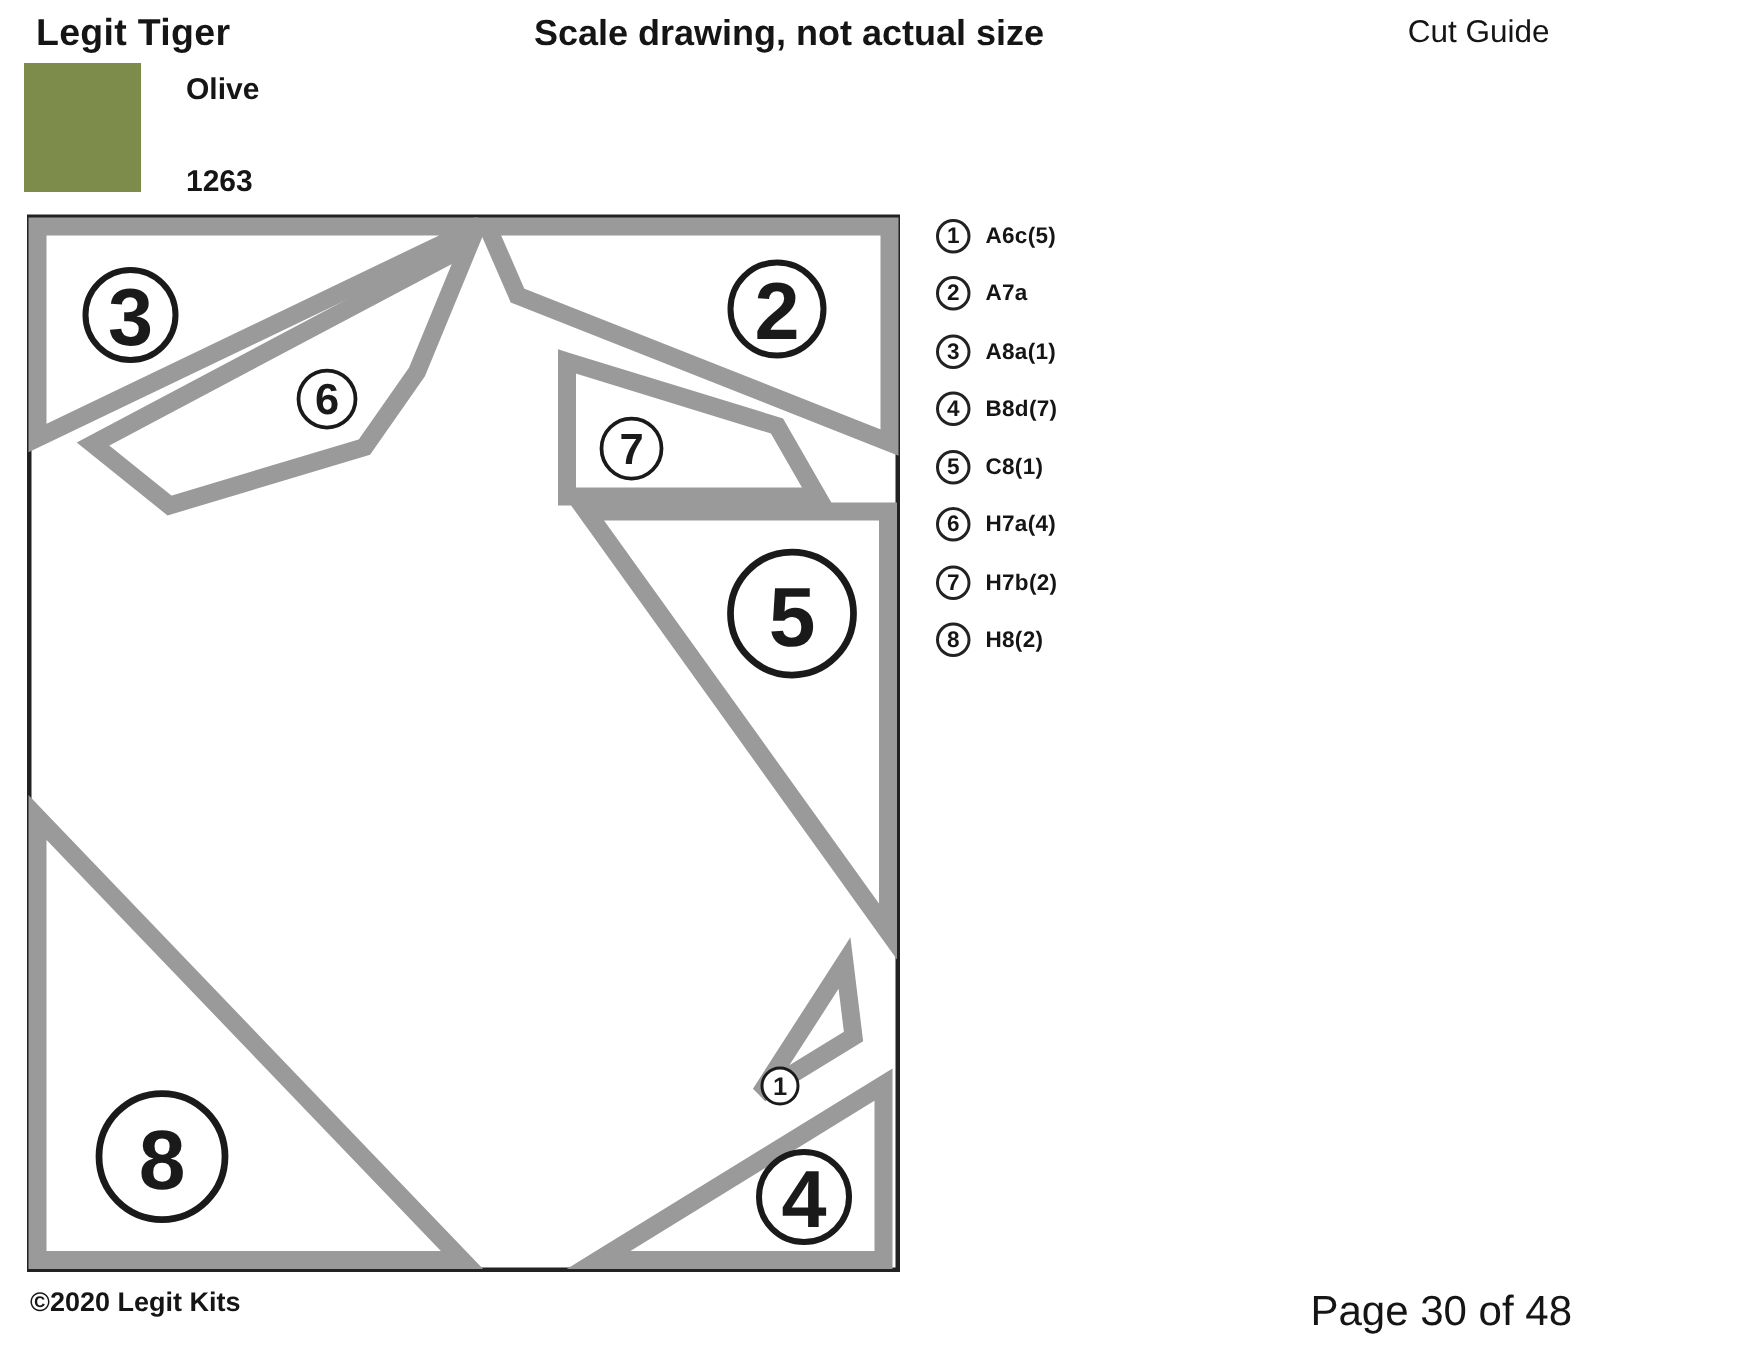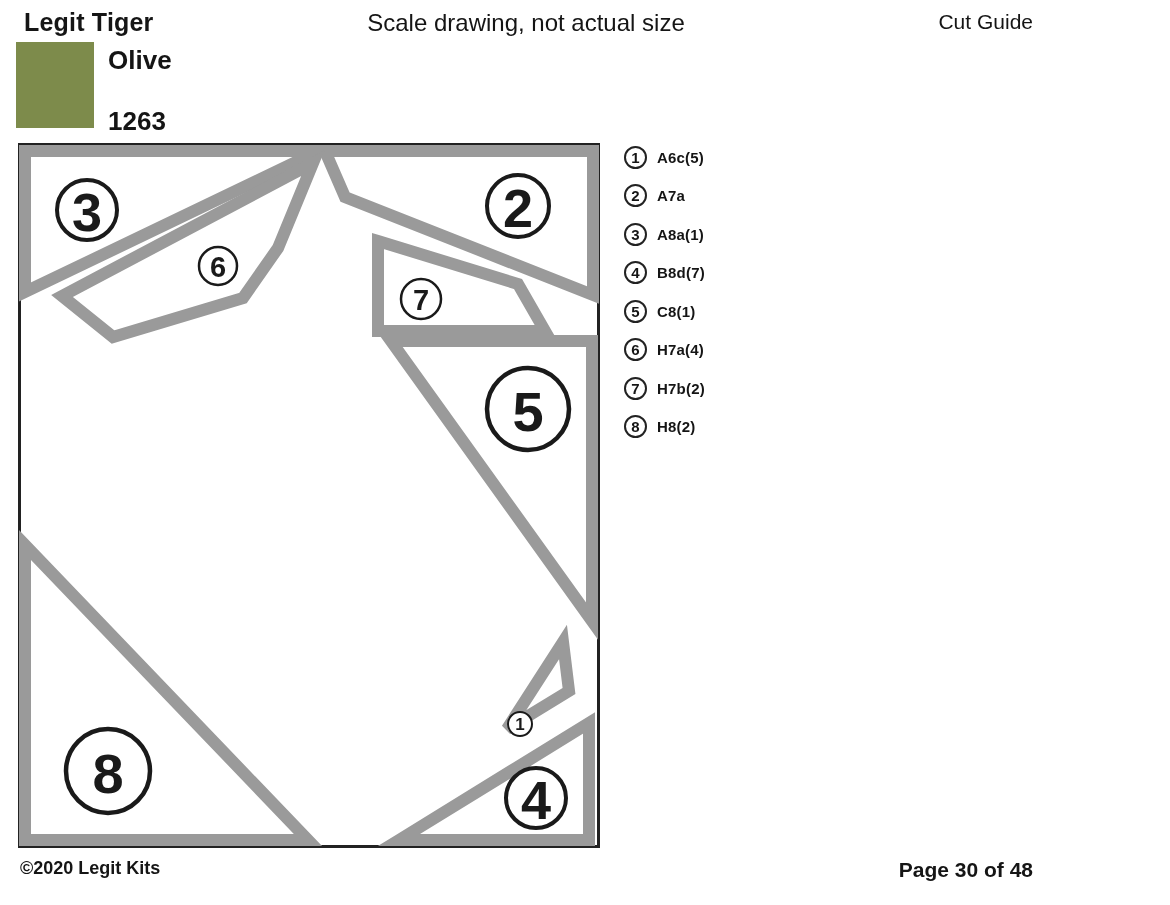--- a/index.html
+++ b/index.html
@@ -1,31 +1,31 @@
 <!DOCTYPE html>
 <html><head>
 <meta charset="utf-8">
 <style>
   html,body{margin:0;padding:0;background:#ffffff;}
   .page{position:relative;width:1052px;height:905px;background:#ffffff;overflow:hidden;
         font-family:"Liberation Sans",sans-serif;color:#151515;}
   .hdr-title{position:absolute;left:24px;top:8px;font-size:25px;font-weight:bold;letter-spacing:0.2px;}
-  .hdr-note{position:absolute;left:0;right:0;top:9px;text-align:center;font-size:24px;font-weight:normal;}
+  .hdr-note{position:absolute;left:0;right:0;top:9px;text-align:center;font-size:24px;font-weight:bold;}
   .hdr-cut{position:absolute;right:19px;top:10px;font-size:21px;font-weight:normal;}
   .swatch{position:absolute;left:16px;top:42px;width:78px;height:86px;}
-  .swatch-labels{position:absolute;left:108px;top:45px;font-size:26px;font-weight:bold;line-height:30.5px;white-space:pre-line;}
+  .swatch-labels{position:absolute;left:124px;top:45px;font-size:20px;font-weight:bold;line-height:30.5px;white-space:pre-line;}
   .ov-label{position:absolute;left:516px;top:74px;font-size:56px;font-weight:400;color:#9a9a9a;letter-spacing:3px;line-height:1;}
   .diagram-svg{position:absolute;left:0;top:0;width:1170px;height:905px;}
   .legend{position:absolute;left:624px;top:146px;}
   .legend-row{display:flex;align-items:center;height:22px;margin-bottom:16.5px;}
   .legend-badge{width:23px;height:23px;border:2px solid #222;border-radius:50%;box-sizing:border-box;
                 display:flex;align-items:center;justify-content:center;font-size:15px;font-weight:bold;flex:0 0 auto;}
   .legend-label{margin-left:10px;font-size:15px;font-weight:bold;letter-spacing:0.2px;}
   .foot-copy{position:absolute;left:20px;top:858px;font-size:18px;font-weight:bold;}
-  .foot-page{position:absolute;right:19px;top:858px;font-size:21px;font-weight:bold;}
+  .foot-page{position:absolute;right:4px;top:858px;font-size:28px;font-weight:normal;}
 </style>
 </head>
 <body>
 
 <div class="page">
 
   <div class="hdr-title">Legit Tiger</div>
   <div class="hdr-note">Scale drawing, not actual size</div>
   <div class="hdr-cut">Cut Guide</div>
 

